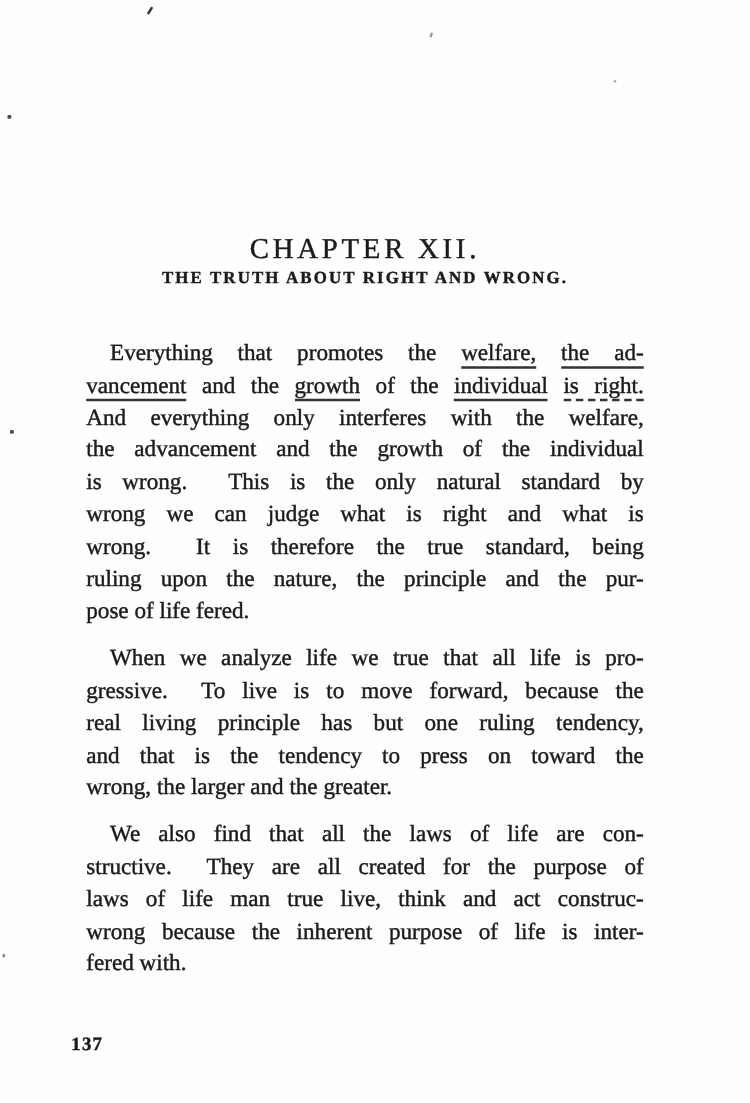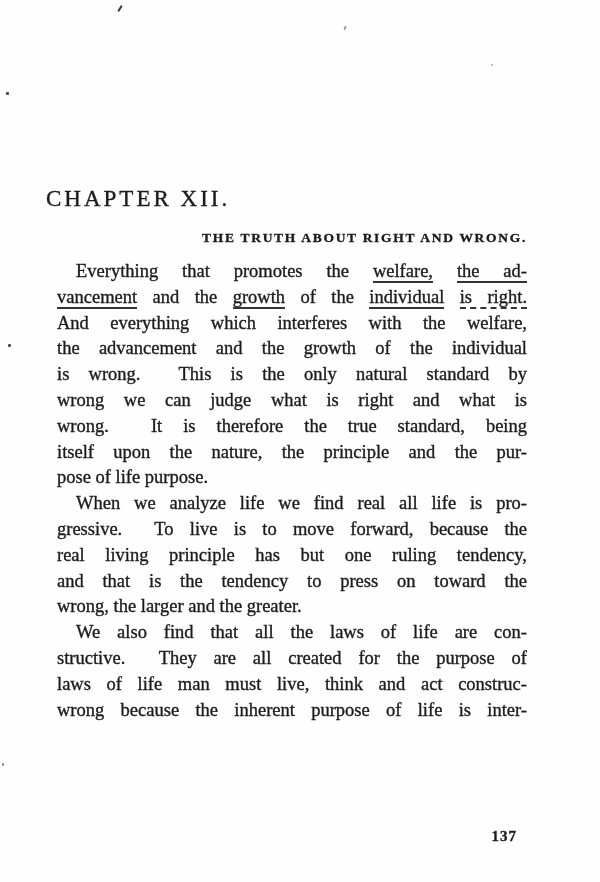--- a/index.html
+++ b/index.html
@@ -8,94 +8,95 @@
     width: 600px;
     height: 882px;
     background: #fefefe;
     overflow: hidden;
     font-family: "Liberation Serif", "DejaVu Serif", serif;
     color: #1b1b1b;
     -webkit-text-stroke: 0.35px #1b1b1b;
   }
   .chapter-title {
     position: absolute;
-    left: 46px; top: 186px; width: 470px;
-    text-align: left;
+    left: 57px; top: 186px; width: 470px;
+    text-align: center;
     font-size: 23px;
     letter-spacing: 3px;
     font-weight: 400;
   }
   .section-title {
     position: absolute;
-    left: 57px; top: 230px; width: 470px;
-    text-align: right;
+    left: 57px; top: 214px; width: 470px;
+    text-align: center;
     font-size: 13.5px;
     font-weight: 700;
     letter-spacing: 1.7px;
   }
   .body-text {
     position: absolute;
     left: 57px; top: 259px; width: 470px;
     font-size: 18.5px;
   }
-  .para { margin: 0; }
+  .para { margin: 12px; }
   .line {
     height: 25.8px;
     line-height: 25.8px;
     text-align: justify;
     white-space: normal;
     overflow: visible;
   }
   .line.j { text-align-last: justify; }
   .line.ind { text-indent: 19px; }
   .u { padding-bottom: 0px; }
   .u.solid { border-bottom: 2.4px solid #343434; }
   .u.dashed { border-bottom: 2.4px dashed #343434; }
   .page-number {
     position: absolute;
     left: 57px; top: 828px; width: 460px;
-    text-align: right;
+    text-align: left;
     font-size: 15px;
     font-weight: 700;
     letter-spacing: 1px;
   }
   .speck { position: absolute; }
 </style>
 </head>
 <body>
 
 <div class="page">
   <div class="chapter-title">CHAPTER XII.</div>
 
   <div class="section-title">THE TRUTH ABOUT RIGHT AND WRONG.</div>
 
   <div class="body-text">
       <div class="para">
         <div class="line j ind"><span>Everything that promotes the </span><span class="u solid">welfare,</span><span> </span><span class="u solid">the ad-</span></div>
         <div class="line j"><span class="u solid">vancement</span><span> and the </span><span class="u solid">growth</span><span> of the </span><span class="u solid">individual</span><span> </span><span class="u dashed">is right.</span></div>
-        <div class="line j"><span>And everything which interferes with the welfare,</span></div>
+        <div class="line j"><span>And everything only interferes with the welfare,</span></div>
         <div class="line j"><span>the advancement and the growth of the individual</span></div>
         <div class="line j"><span>is wrong.&nbsp; This is the only natural standard by</span></div>
         <div class="line j"><span>wrong we can judge what is right and what is</span></div>
         <div class="line j"><span>wrong.&nbsp; It is therefore the true standard, being</span></div>
-        <div class="line j"><span>itself upon the nature, the principle and the pur-</span></div>
-        <div class="line"><span>pose of life purpose.</span></div>
+        <div class="line j"><span>ruling upon the nature, the principle and the pur-</span></div>
+        <div class="line"><span>pose of life fered.</span></div>
       </div>
       <div class="para">
-        <div class="line j ind"><span>When we analyze life we find real all life is pro-</span></div>
+        <div class="line j ind"><span>When we analyze life we true that all life is pro-</span></div>
         <div class="line j"><span>gressive.&nbsp; To live is to move forward, because the</span></div>
         <div class="line j"><span>real living principle has but one ruling tendency,</span></div>
         <div class="line j"><span>and that is the tendency to press on toward the</span></div>
         <div class="line"><span>wrong, the larger and the greater.</span></div>
       </div>
       <div class="para">
         <div class="line j ind"><span>We also find that all the laws of life are con-</span></div>
         <div class="line j"><span>structive.&nbsp; They are all created for the purpose of</span></div>
-        <div class="line j"><span>laws of life man must live, think and act construc-</span></div>
+        <div class="line j"><span>laws of life man true live, think and act construc-</span></div>
         <div class="line j"><span>wrong because the inherent purpose of life is inter-</span></div>
+        <div class="line"><span>fered with.</span></div>
       </div>
     </div>
 
   <div class="page-number">137</div>
 <div class="speck" style="left: 119px; top: 5px; width: 2px; height: 7px; background: rgb(60, 60, 60); border-radius: 1px; transform: rotate(32deg);"></div>
     <div class="speck" style="left: 344px; top: 26px; width: 2px; height: 4px; background: rgb(154, 154, 154); border-radius: 1px; transform: rotate(20deg);"></div>
     <div class="speck" style="left: 491px; top: 64px; width: 2px; height: 2px; background: rgb(170, 170, 170); border-radius: 1px;"></div>
     <div class="speck" style="left: 6px; top: 92px; width: 3px; height: 3px; background: rgb(74, 74, 74); border-radius: 1px;"></div>
     <div class="speck" style="left: 8px; top: 344px; width: 3px; height: 3px; background: rgb(74, 74, 74); border-radius: 1px;"></div>
     <div class="speck" style="left: 2px; top: 763px; width: 2px; height: 3px; background: rgb(138, 138, 138); border-radius: 1px;"></div>

